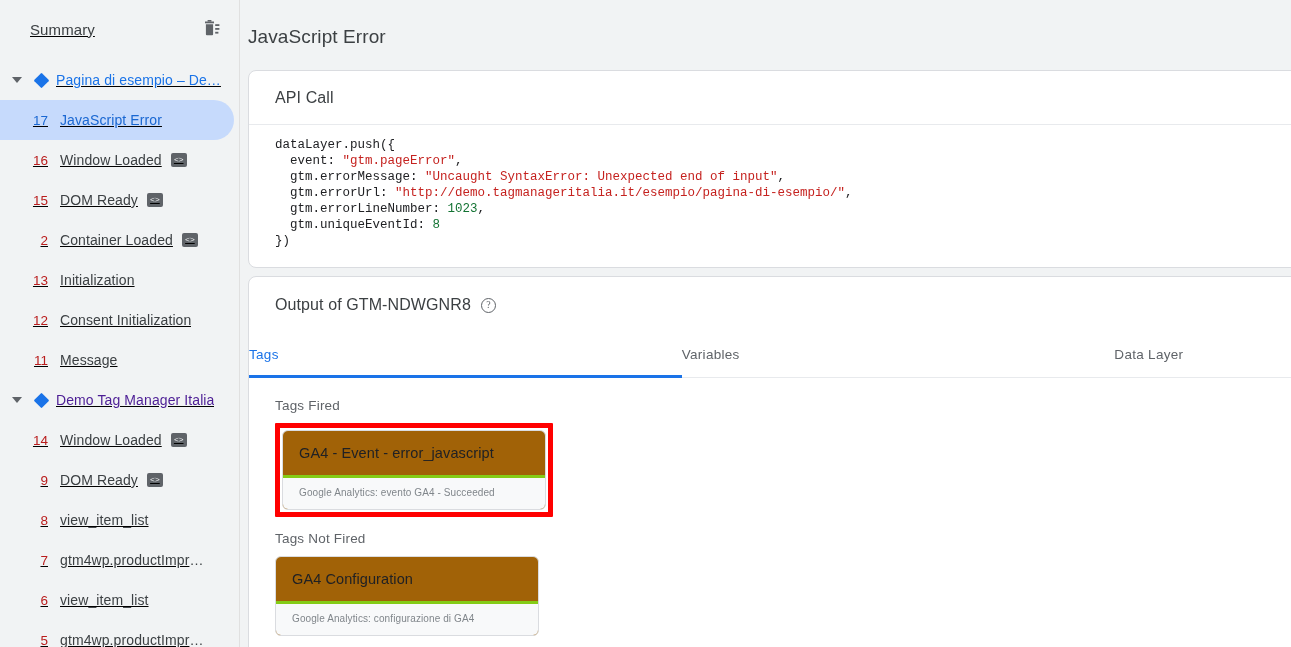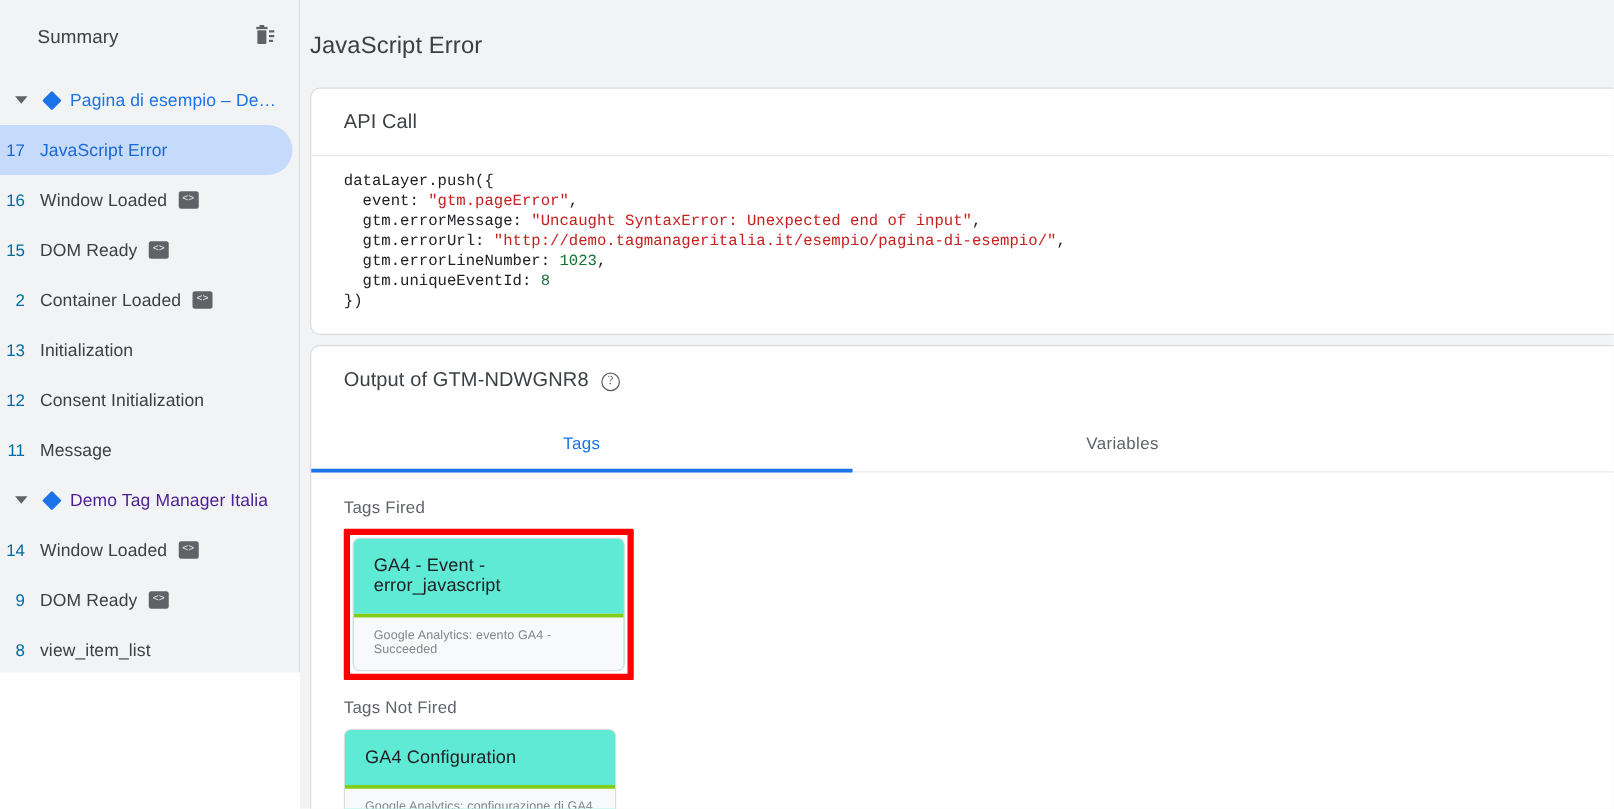--- a/index.html
+++ b/index.html
@@ -7,26 +7,27 @@
     width: 1291px; height: 647px;
     overflow: hidden;
     background: #ffffff;
     font-family: "Liberation Sans", sans-serif;
     -webkit-font-smoothing: antialiased;
   }
   .app { display: flex; width: 1291px; height: 647px; }
 
   
   .sidebar {
-    width: 240px; height: 538px;
+    width: 240px; height: 647px;
     background: #f1f3f4;
     border-right: 1px solid #e0e0e0;
     position: relative;
     overflow: hidden;
     flex: 0 0 240px;
+    text-decoration: underline;
   }
   .sb-header {
     height: 58px;
     display: flex; align-items: center;
     padding: 0 16px 0 30px;
   }
   .sb-title {
     font-size: 15px; color: #3c4043; letter-spacing: .1px;
     flex: 1;
   }
@@ -73,29 +74,29 @@
     white-space: nowrap; overflow: hidden; text-overflow: ellipsis;
     letter-spacing: .1px;
     text-align: center;
   }
   .sb-group.blue .sb-group-label { color: #1a73e8; }
   .sb-group.dark .sb-group-label { color: #4c1d95; }
 
   .sb-item {
     display: flex; align-items: center;
     height: 40px;
-    padding-right: 10px;
+    padding-left: 28px; padding-right: 10px;
     cursor: pointer;
     border-top-right-radius: 20px;
     border-bottom-right-radius: 20px;
     margin-right: 5px;
   }
   .sb-item .num {
     width: 20px; text-align: right;
-    font-size: 13.5px; color: #0369a1;
+    font-size: 13.5px; color: #b91c1c;
     flex: 0 0 20px;
     margin-right: 12px;
   }
   .sb-item .lbl {
     font-size: 14px; color: #3c4043;
     letter-spacing: .1px;
     white-space: nowrap; overflow: hidden; text-overflow: ellipsis;
     max-width: 150px;
   }
   .sb-item.selected {
@@ -175,21 +176,21 @@
   .tok-num { color: #137333; }
 
   
   .tabs {
     display: flex;
     border-bottom: 1px solid #e8eaed;
     position: relative;
   }
   .tab {
     flex: 1;
-    text-align: center;
+    text-align: left;
     font-size: 13.5px;
     color: #5f6368;
     letter-spacing: .3px;
     padding: 14px 0 15px 0;
     cursor: pointer;
     position: relative;
   }
   .tab.active { color: #1a73e8; font-weight: 500; }
   .tab.active::after {
     content: "";
@@ -199,25 +200,25 @@
     background: #1a73e8;
   }
 
   .tab-body { padding: 20px 26px 20px 26px; position: relative; min-height: 260px; }
   .section-label {
     font-size: 13.5px; color: #5f6368;
     letter-spacing: .2px;
     margin-bottom: 10px;
   }
   .tag-card {
-    width: 218px;
+    width: 264px;
     border: 1px solid #dadce0;
     border-radius: 6px;
     overflow: hidden;
-    background: #5eead4;
+    background: #a16207;
   }
   .tag-name {
     padding: 14px 16px;
     font-size: 14.5px; color: #202124;
     letter-spacing: .1px;
   }
   .tag-status {
     padding: 9px 16px 11px 16px;
     font-size: 10px; color: #80868b;
     background: #f8f9fa;

